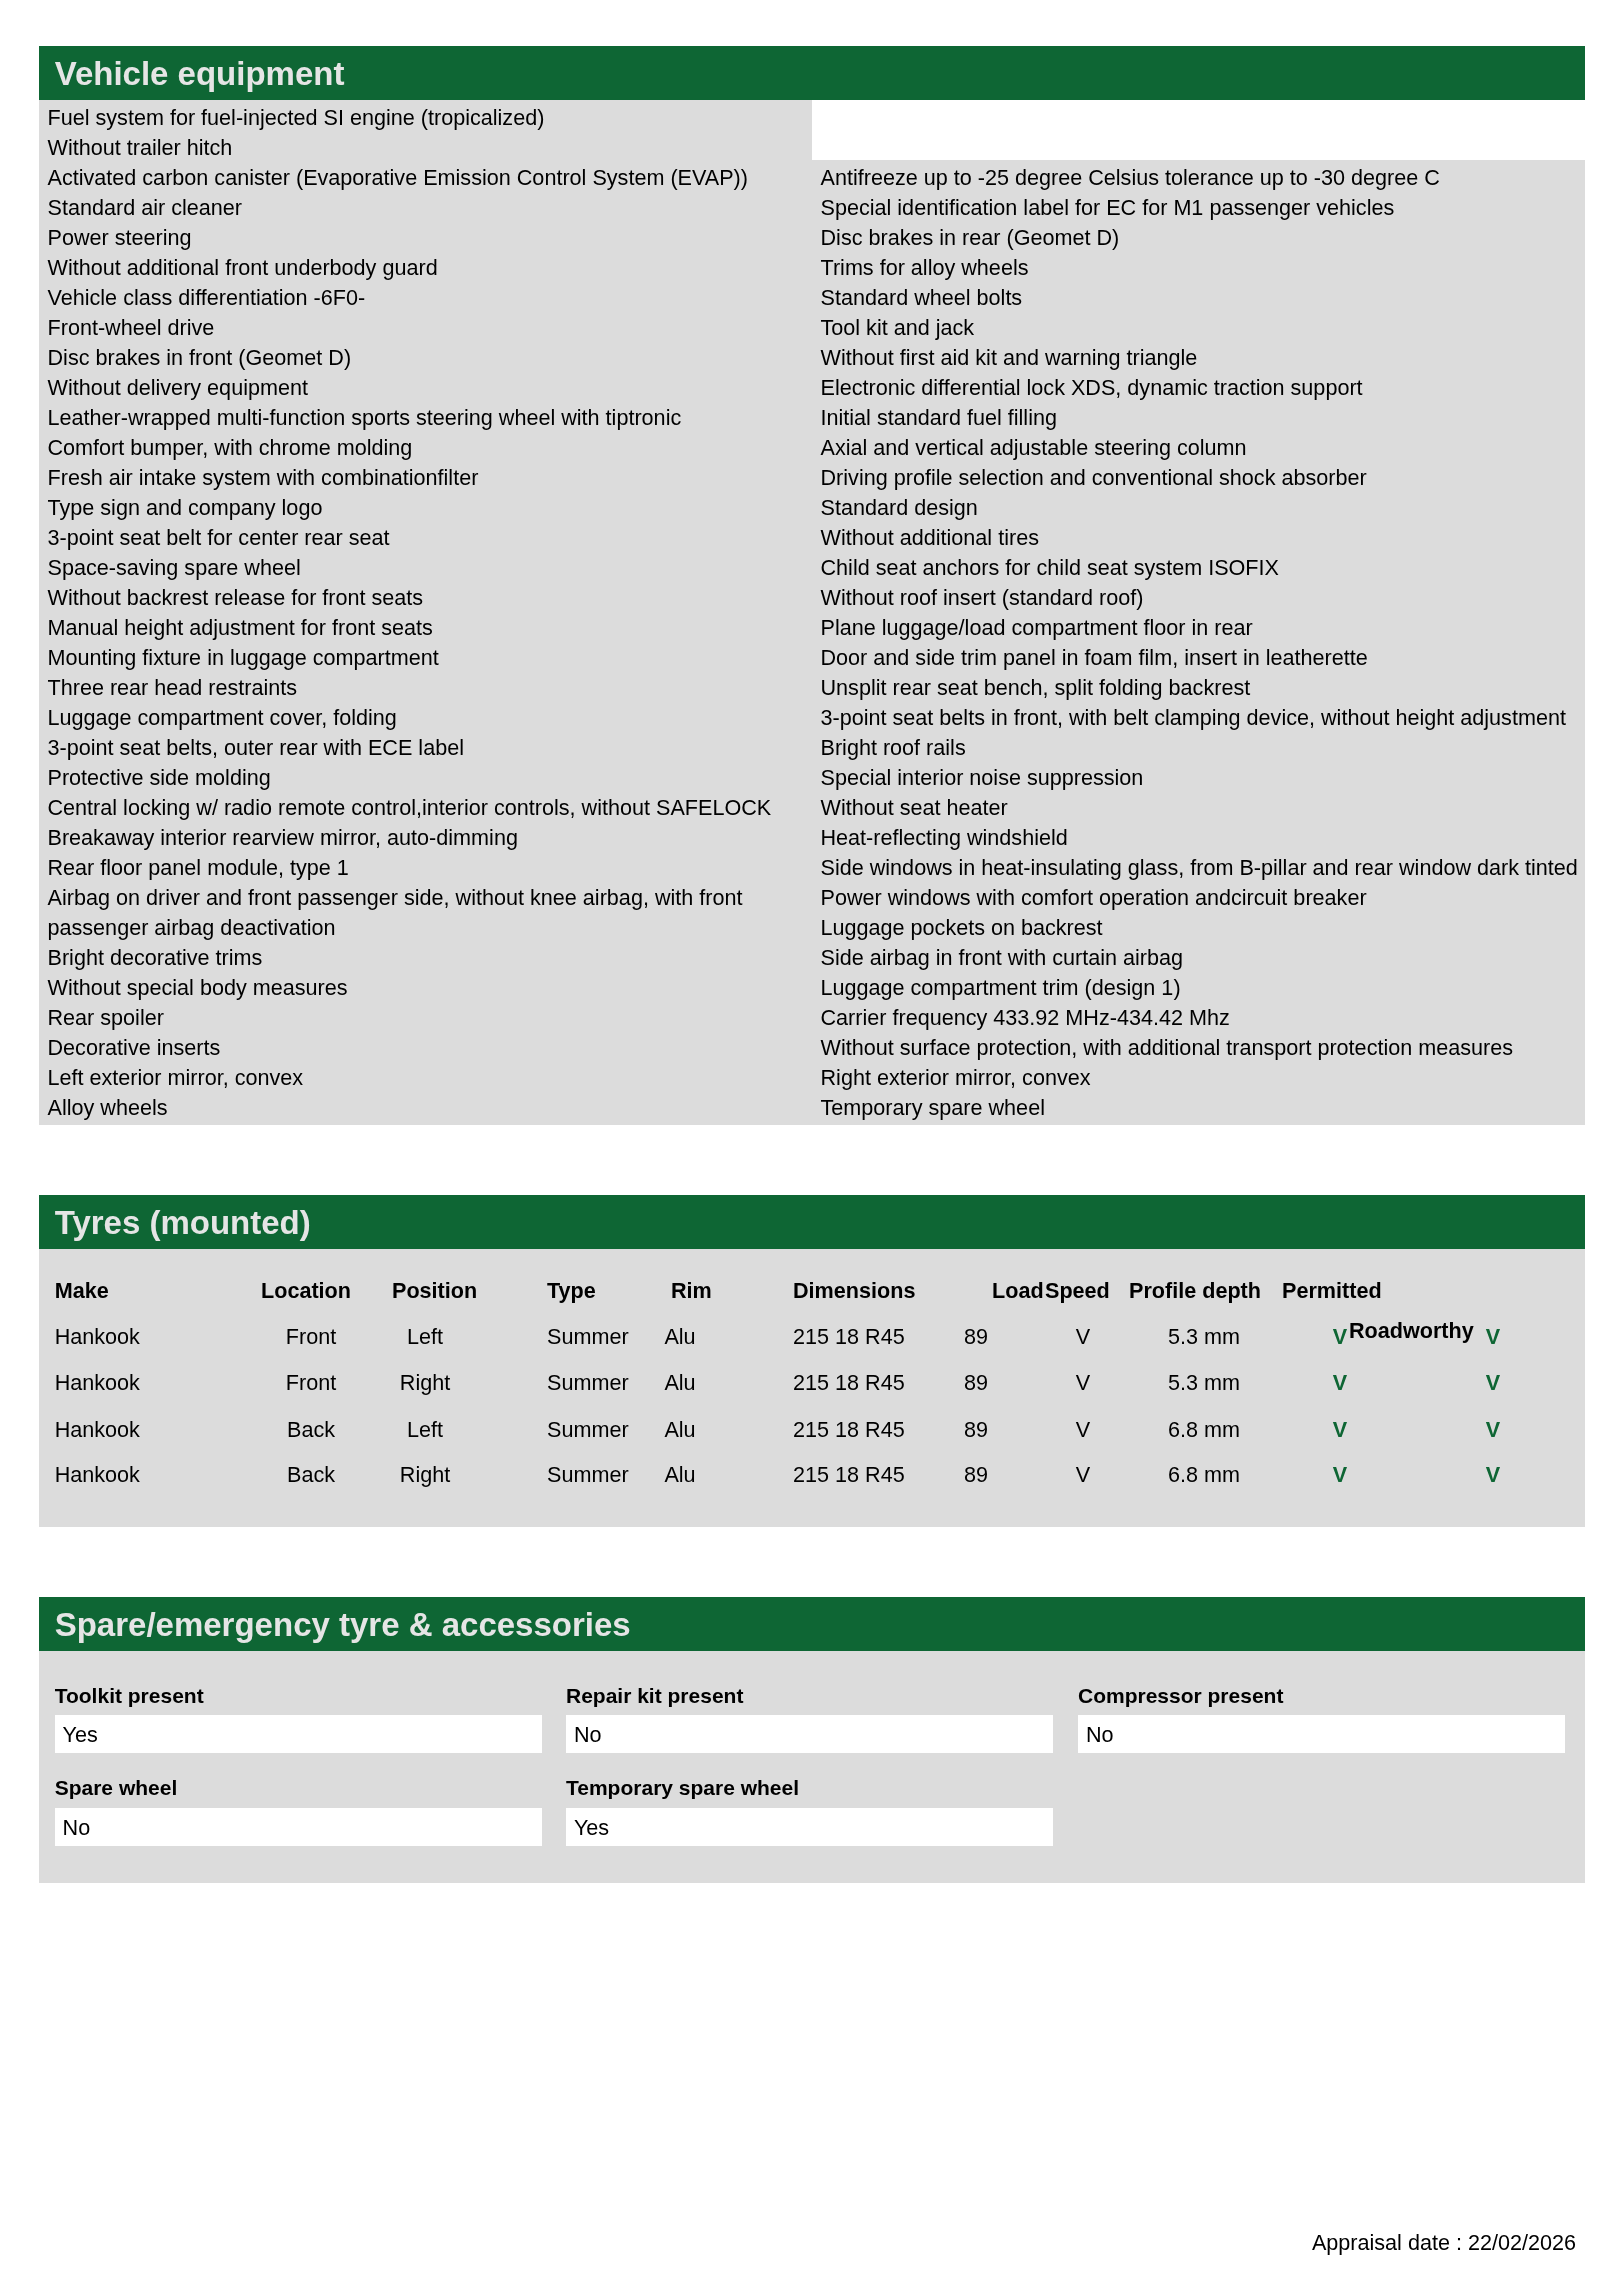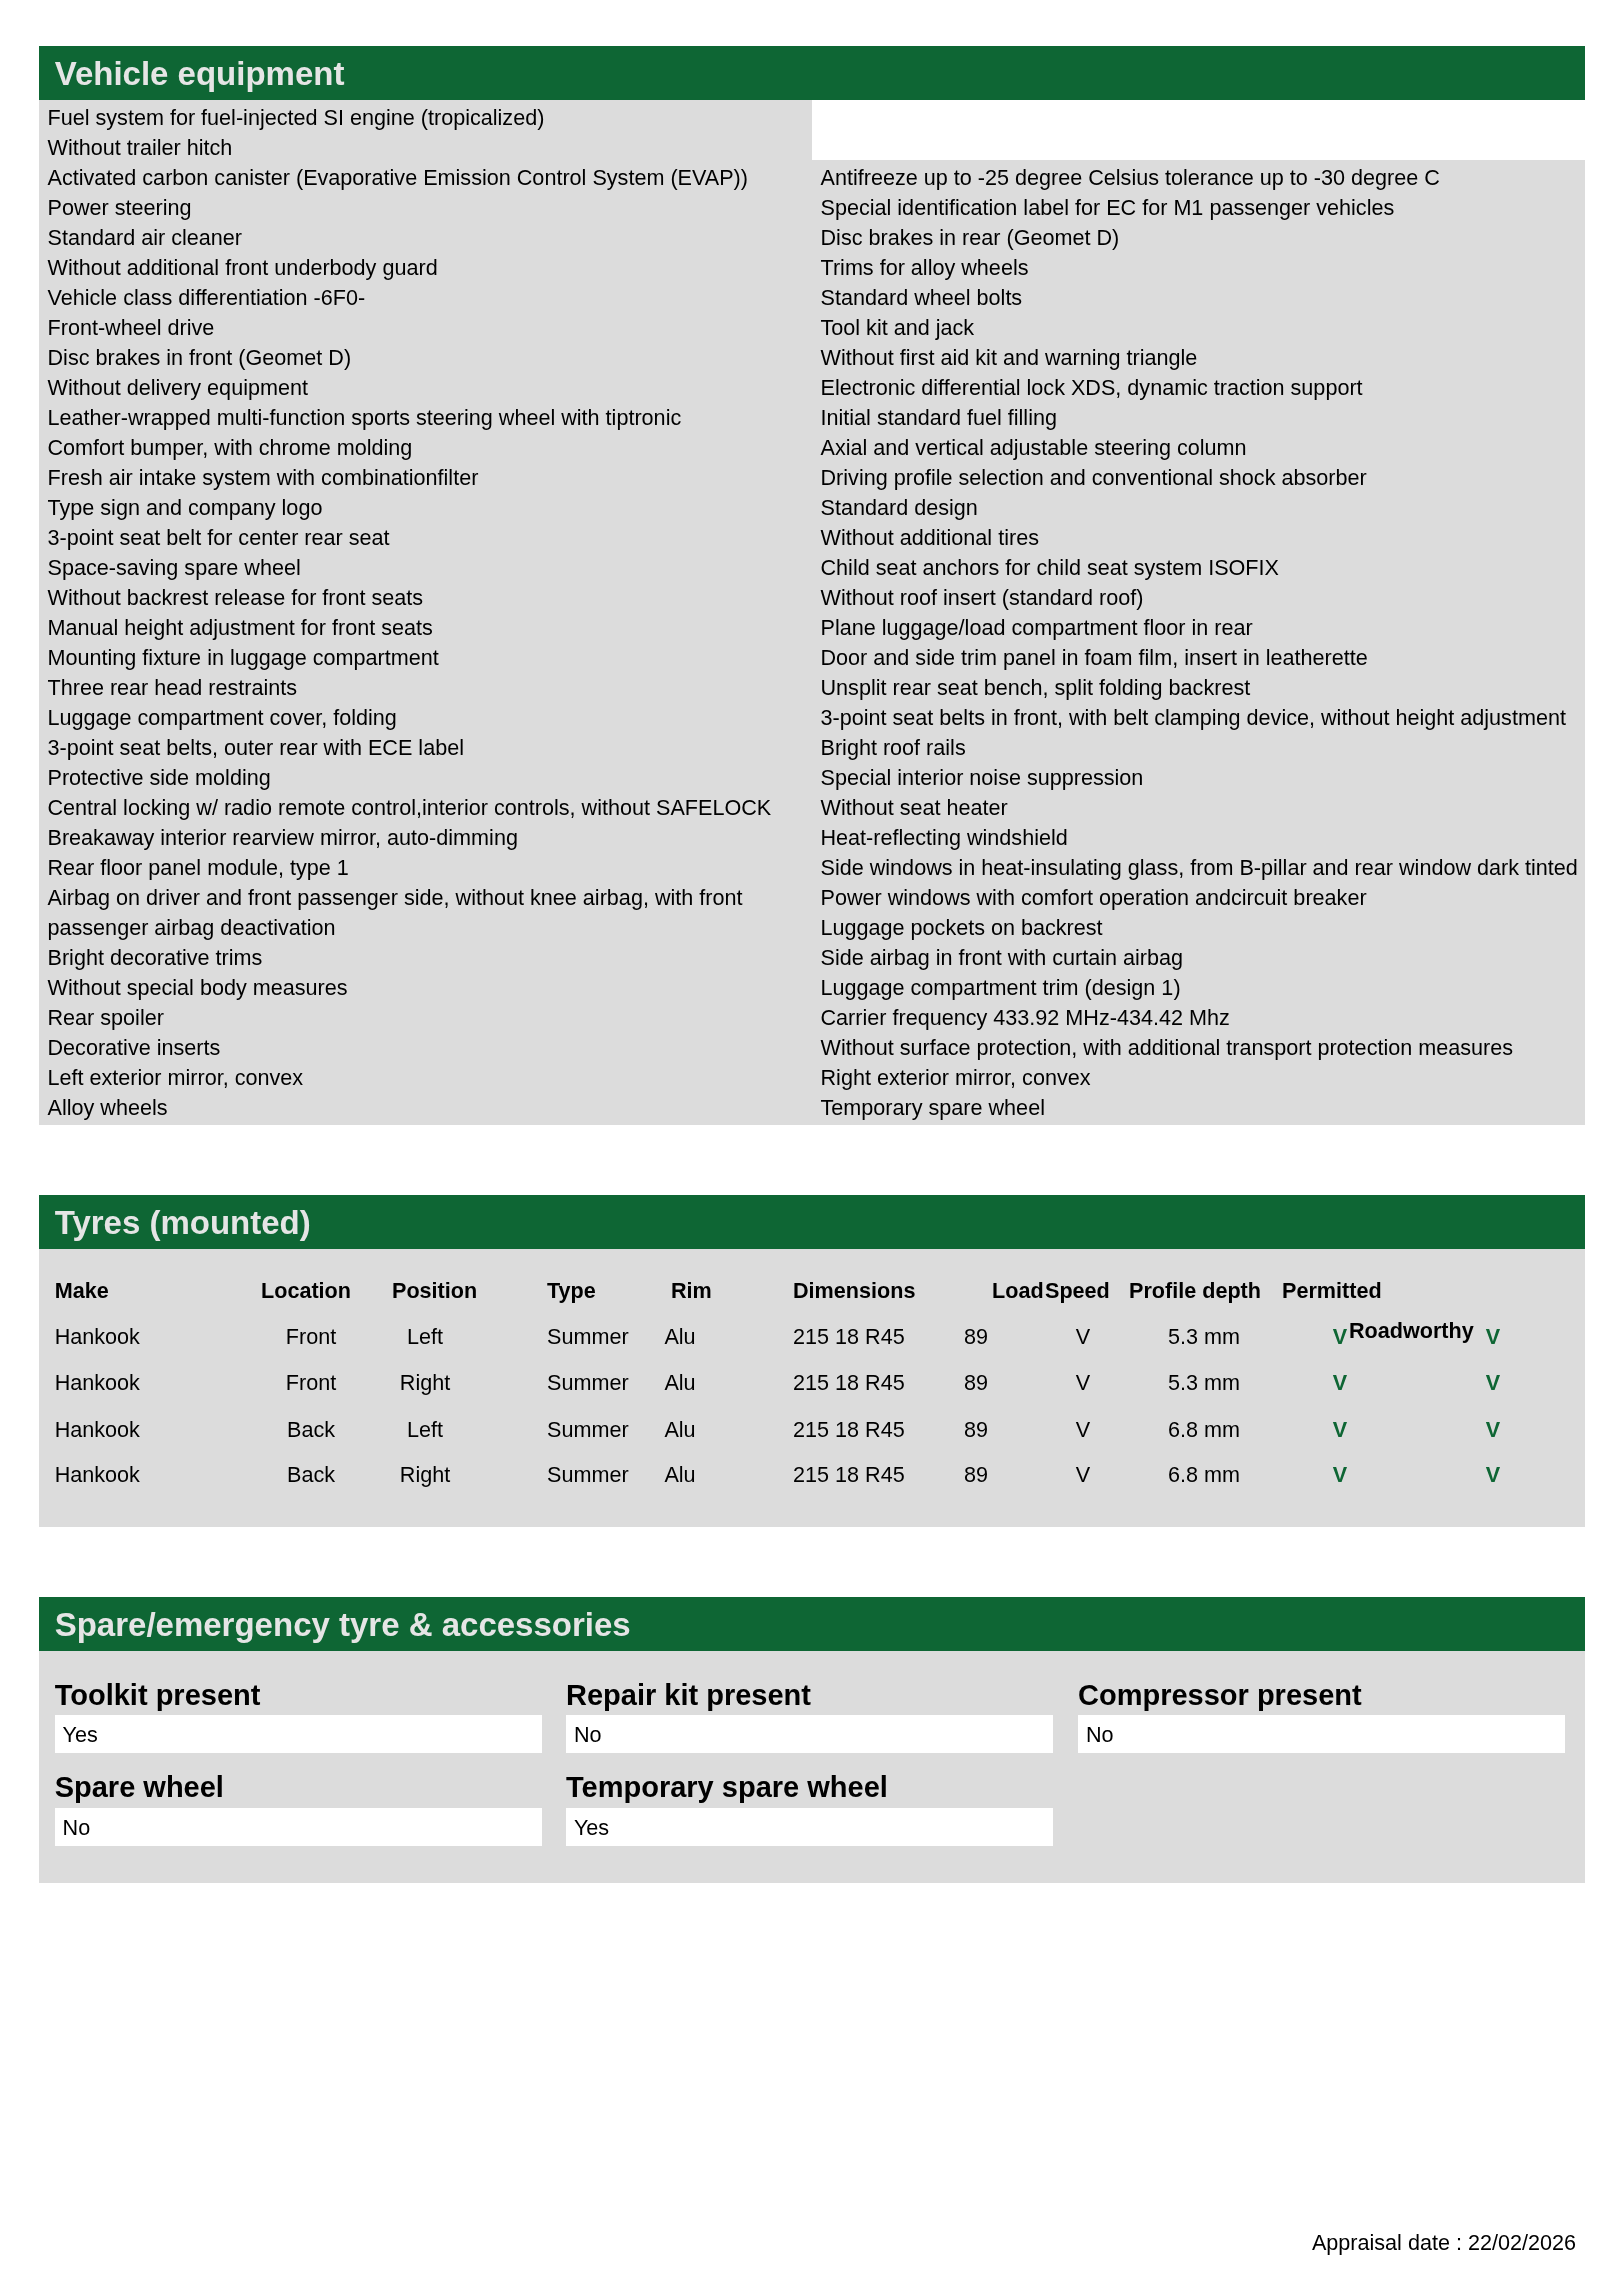--- a/index.html
+++ b/index.html
@@ -24,39 +24,39 @@
   
   #tyres { top: 1195px; }
   .tyres-body { background: #dcdcdc; height: 278px; position: relative; }
   .tcell { position: absolute; font-size: 21.6px; white-space: nowrap; }
   .thead { font-weight: bold; }
   .chk { color: #0e6634; font-weight: bold; }
   
   #spare { top: 1597px; }
   .spare-body { background: #dcdcdc; height: 232px; position: relative; }
   .field { position: absolute; width: 487px; }
-  .field-label { font-size: 29px; font-weight: bold; line-height: 33px; }
+  .field-label { font-size: 21px; font-weight: bold; line-height: 33px; }
   .field-value {
     background: #fff; height: 38px; margin-top: 3.9px; font-size: 21.6px;
     line-height: 39px; padding-left: 7.9px; box-sizing: border-box;
   }
   .footer { position: absolute; right: 47px; top: 2230px; font-size: 21.6px; }
 </style>
 </head>
 <body>
 
 <div class="section" id="equip">
   <div class="sec-header">Vehicle equipment</div>
   <div class="equip-cols">
     <div class="equip-col" id="equip-left">
         <div class="equip-item">Fuel system for fuel-injected SI engine (tropicalized)</div>
         <div class="equip-item">Without trailer hitch</div>
         <div class="equip-item">Activated carbon canister (Evaporative Emission Control System (EVAP))</div>
+        <div class="equip-item">Standard air cleaner</div>
         <div class="equip-item">Power steering</div>
-        <div class="equip-item">Standard air cleaner</div>
         <div class="equip-item">Without additional front underbody guard</div>
         <div class="equip-item">Vehicle class differentiation -6F0-</div>
         <div class="equip-item">Front-wheel drive</div>
         <div class="equip-item">Disc brakes in front (Geomet D)</div>
         <div class="equip-item">Without delivery equipment</div>
         <div class="equip-item">Leather-wrapped multi-function sports steering wheel with tiptronic</div>
         <div class="equip-item">Comfort bumper, with chrome molding</div>
         <div class="equip-item">Fresh air intake system with combinationfilter</div>
         <div class="equip-item">Type sign and company logo</div>
         <div class="equip-item">3-point seat belt for center rear seat</div>

